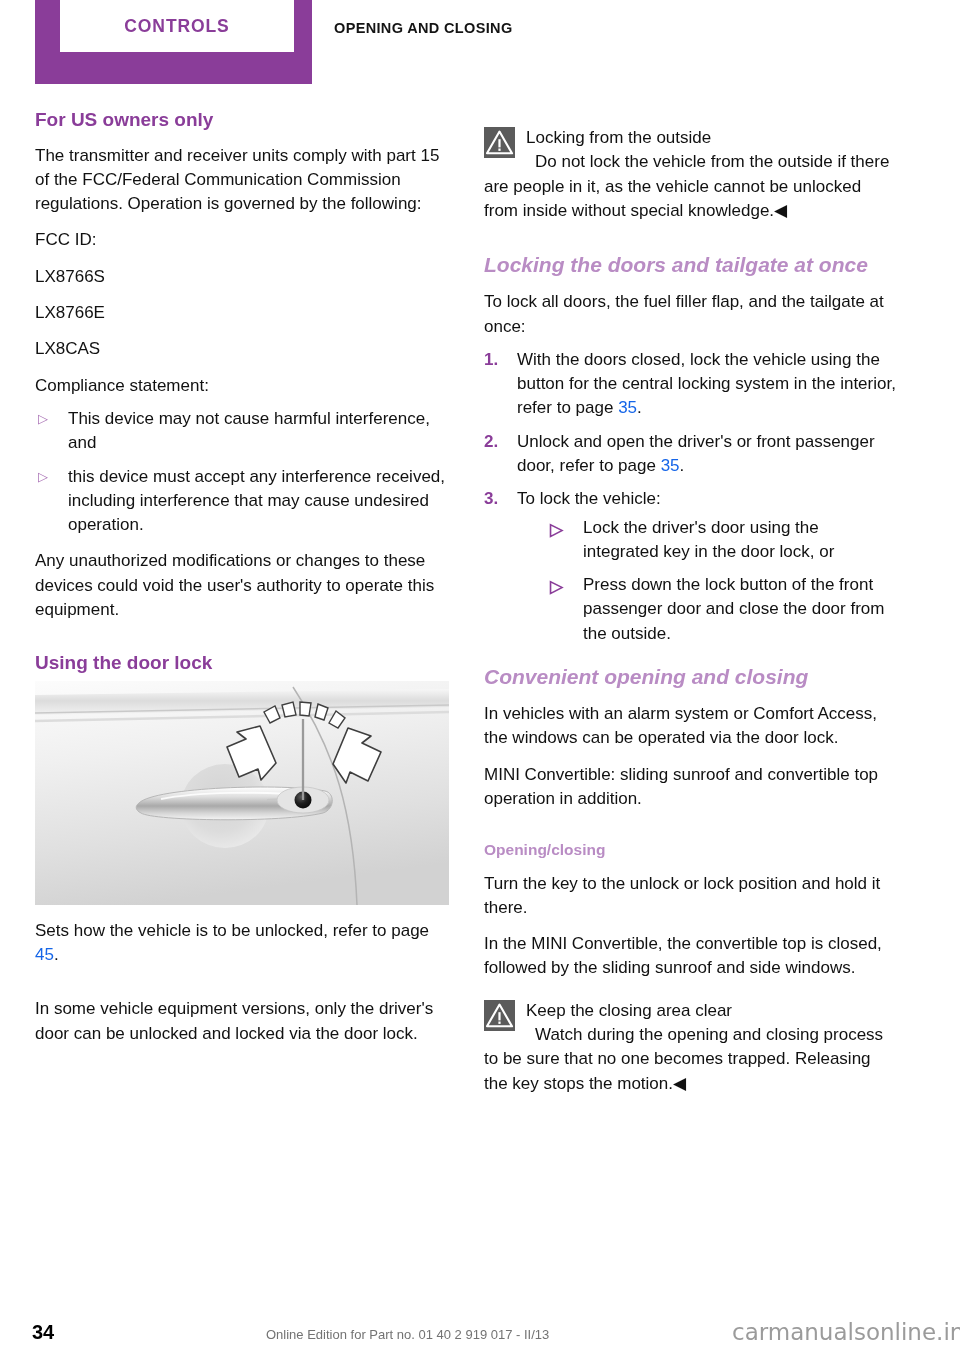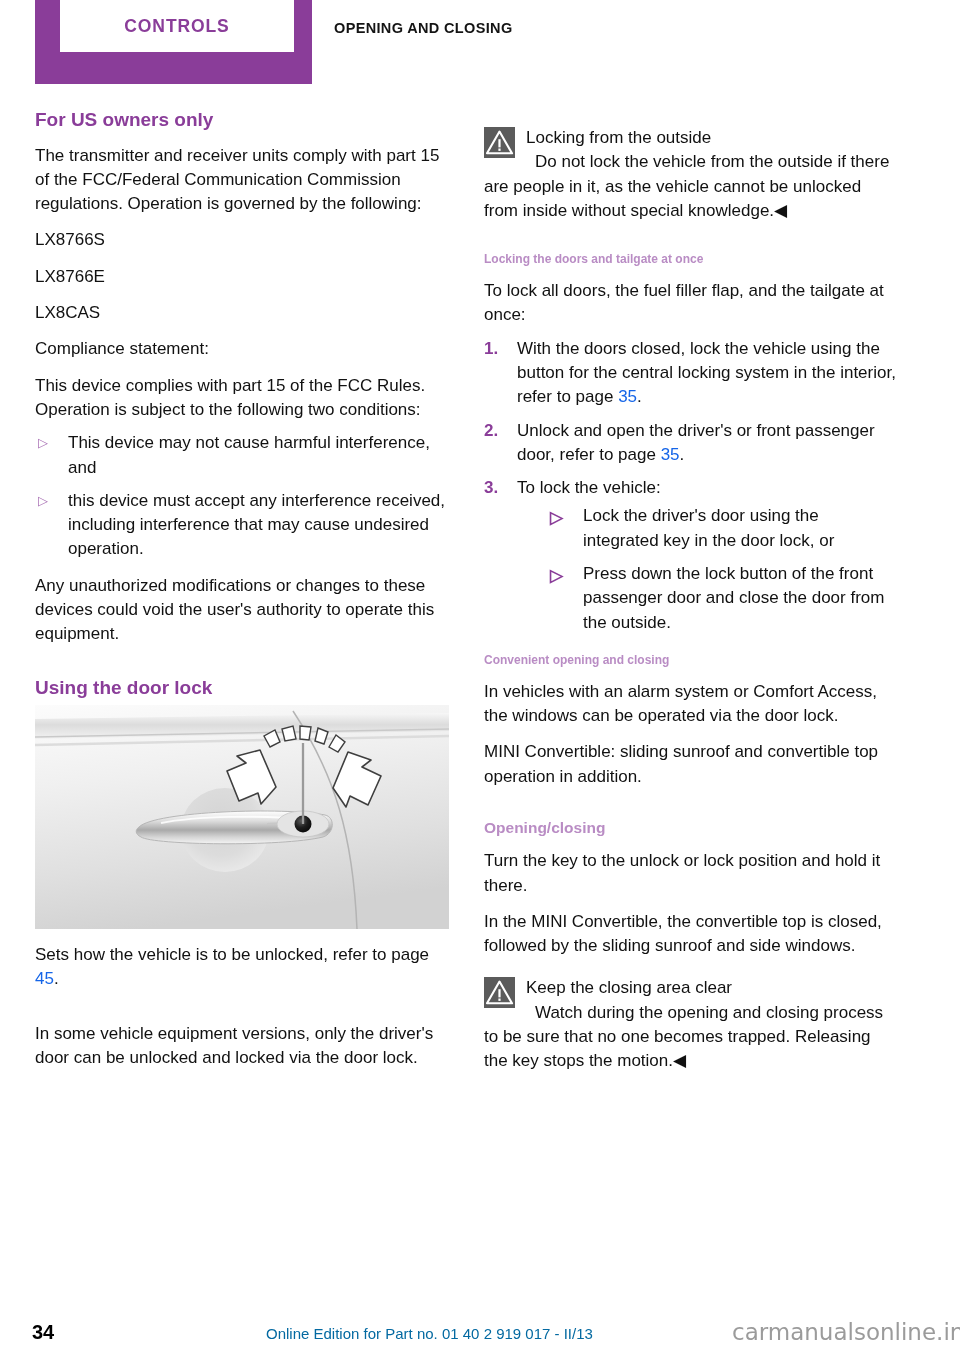--- a/index.html
+++ b/index.html
@@ -79,24 +79,25 @@
   
   h2.head {
     margin: 0 0 6px 0;
     font-size: 19px;
     font-weight: bold;
     color: #8a3d99;
     line-height: 1.24;
   }
   h3.subhead {
     margin: 0 0 5px 0;
-    font-size: 12px;
+    font-size: 21px;
     font-weight: bold;
     color: #b98cc4;
     line-height: 1.24;
+    font-style: italic;
   }
   h4.subsubhead {
     margin: 0 0 4px 0;
     font-size: 15.5px;
     font-weight: bold;
     color: #b98cc4;
     line-height: 1.24;
   }
   p.body {
     margin: 12px 0 9px 0;
@@ -198,22 +199,22 @@
     left: 32px;
     bottom: 18px;
     font-size: 20px;
     font-weight: bold;
     color: #000;
   }
   .footer-note {
     position: absolute;
     left: 266px;
     bottom: 20px;
-    font-size: 15px;
-    color: #0369a1;
+    font-size: 13px;
+    color: #737373;
     white-space: nowrap;
   }
   .watermark {
     position: absolute;
     left: 732px;
     bottom: 17px;
     font-size: 23px;
     color: #9b9b9b;
     font-family: "DejaVu Sans", sans-serif;
     white-space: nowrap;
@@ -232,28 +233,28 @@
 </div>
 
 <div class="columns">
 
   <div class="col col-left">
 
     <h2 class="head">For US owners only</h2>
 
     <p class="body">The transmitter and receiver units comply with part 15 of the FCC/Federal Communication Commission regulations. Operation is governed by the following:</p>
 
+    <p class="body">FCC ID:</p>
 
     <p class="body">LX8766S</p>
     <p class="body">LX8766E</p>
     <p class="body">LX8CAS</p>
 
     <p class="body">Compliance statement:</p>
 
-    <p class="body">This device complies with part 15 of the FCC Rules. Operation is subject to the following two conditions:</p>
 
     <ul class="blist">
       <li>
         <span class="marker">▷</span>
         <span>This device may not cause harmful interference, and</span>
       </li>
       <li>
         <span class="marker">▷</span>
         <span>this device must accept any interference received, including interference that may cause undesired operation.</span>
       </li>

